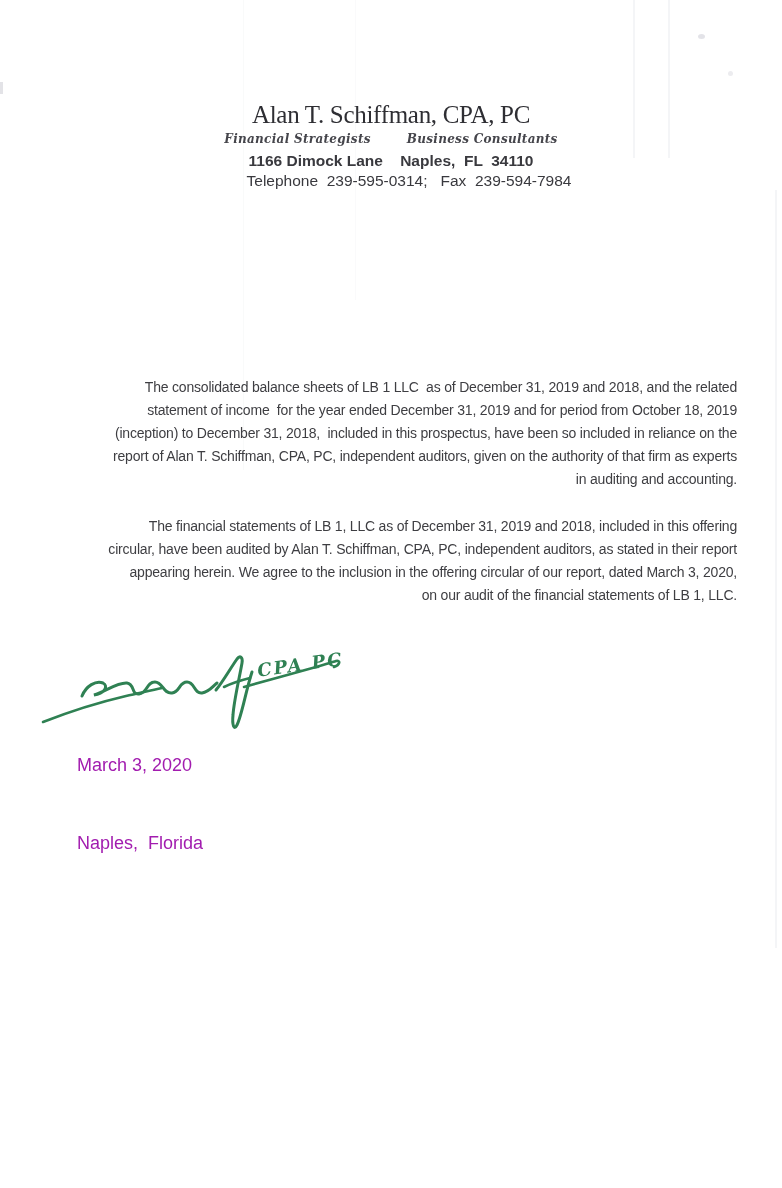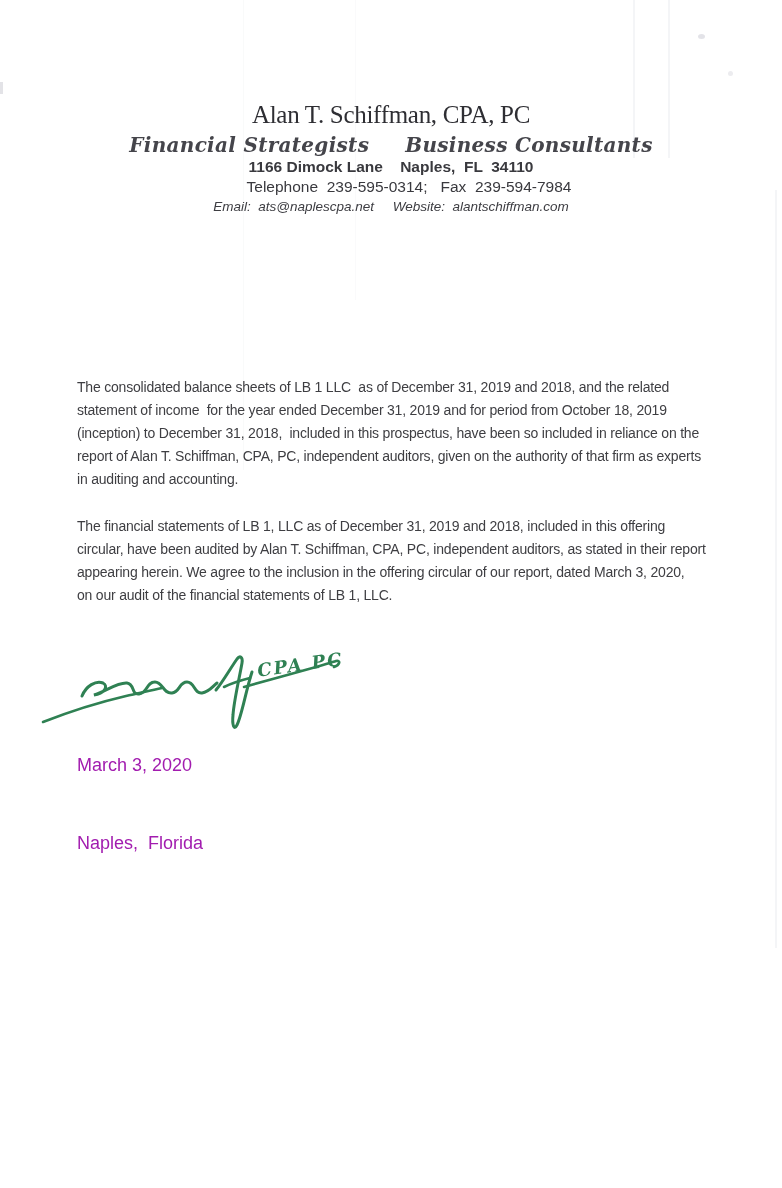--- a/index.html
+++ b/index.html
@@ -23,25 +23,25 @@
   }
   .firm-name {
     font-family: "Liberation Serif", "DejaVu Serif", serif;
     font-size: 25px;
     font-weight: 500;
     letter-spacing: -0.3px;
     color: #2e2e33;
     line-height: 28px;
   }
   .tagline {
-    margin-top: 8px;
+    margin-top: 2px;
     font-family: "DejaVu Serif", "Liberation Serif", serif;
     font-style: italic;
     font-weight: bold;
-    font-size: 20px;
+    font-size: 12px;
     line-height: 17px;
     color: #45454b;
     letter-spacing: 0.3px;
   }
   .tagline .gap { display: inline-block; width: 36px; }
   .addr-line {
     margin-top: 3px;
     font-size: 15.5px;
     line-height: 19px;
     color: #39393e;
@@ -64,20 +64,21 @@
     color: #3d3d42;
     white-space: pre;
   }
 
   
   .body-text {
     position: absolute;
     left: 77px;
     top: 376px;
     width: 660px;
+    text-align: right;
   }
   .para {
     font-size: 14px;
     line-height: 23px;
     letter-spacing: -0.2px;
     color: #3e3e42;
     white-space: pre;
   }
   .para.second { margin-top: 24px; }
 
@@ -124,21 +125,20 @@
   <div class="scan-speck s2"></div>
   <div class="scan-nick"></div>
 
   <div class="letterhead">
     <div class="firm-name">Alan T. Schiffman, CPA, PC</div>
     <div class="tagline">
       <span>Financial Strategists</span><span class="gap"></span><span>Business Consultants</span>
     </div>
     <div class="addr-line">1166 Dimock Lane    Naples,  FL  34110</div>
     <div class="phone-line">Telephone  239-595-0314;   Fax  239-594-7984</div>
-    <div class="contact-line">Email:  ats@naplescpa.net     Website:  alantschiffman.com</div>
   </div>
 
   <div class="body-text">
     <div class="para first">The consolidated balance sheets of LB 1 LLC  as of December 31, 2019 and 2018, and the related
 statement of income  for the year ended December 31, 2019 and for period from October 18, 2019
 (inception) to December 31, 2018,  included in this prospectus, have been so included in reliance on the
 report of Alan T. Schiffman, CPA, PC, independent auditors, given on the authority of that firm as experts
 in auditing and accounting.</div>
     <div class="para second">The financial statements of LB 1, LLC as of December 31, 2019 and 2018, included in this offering
 circular, have been audited by Alan T. Schiffman, CPA, PC, independent auditors, as stated in their report

